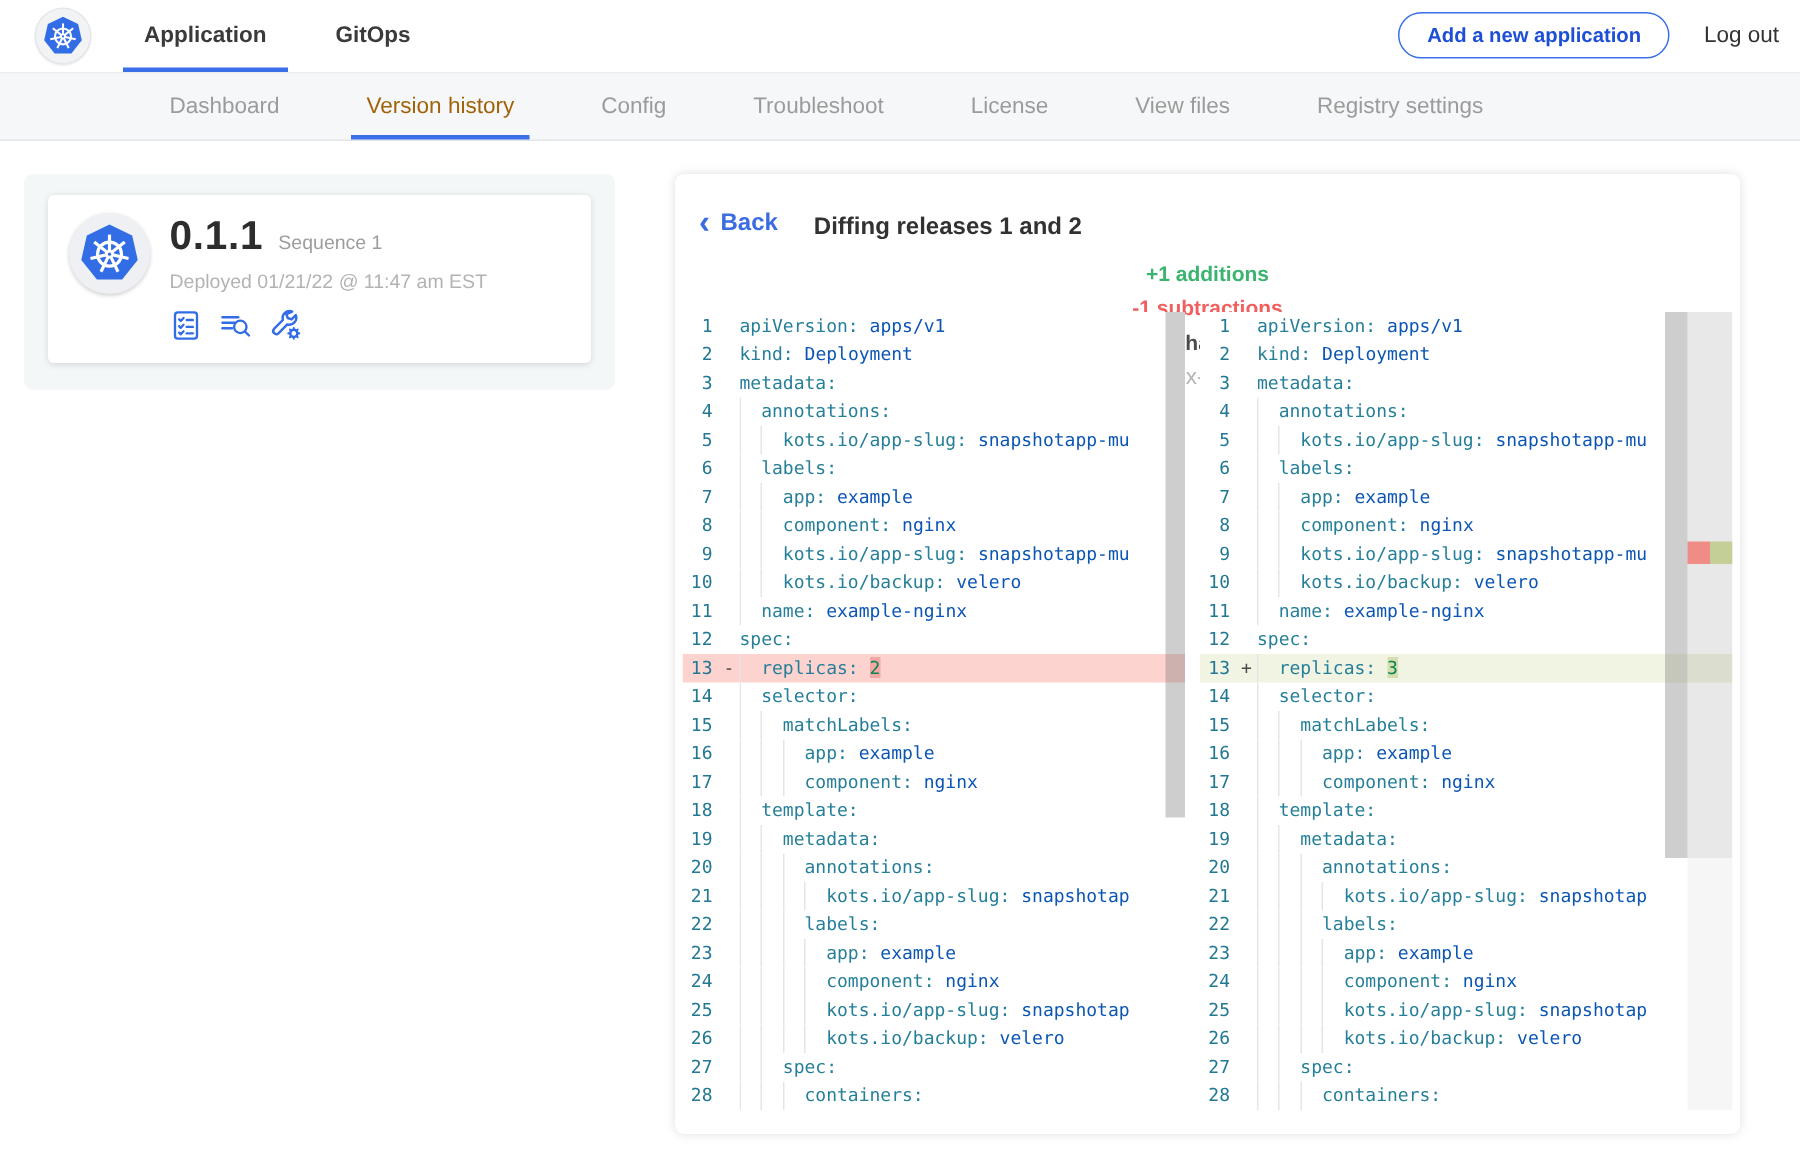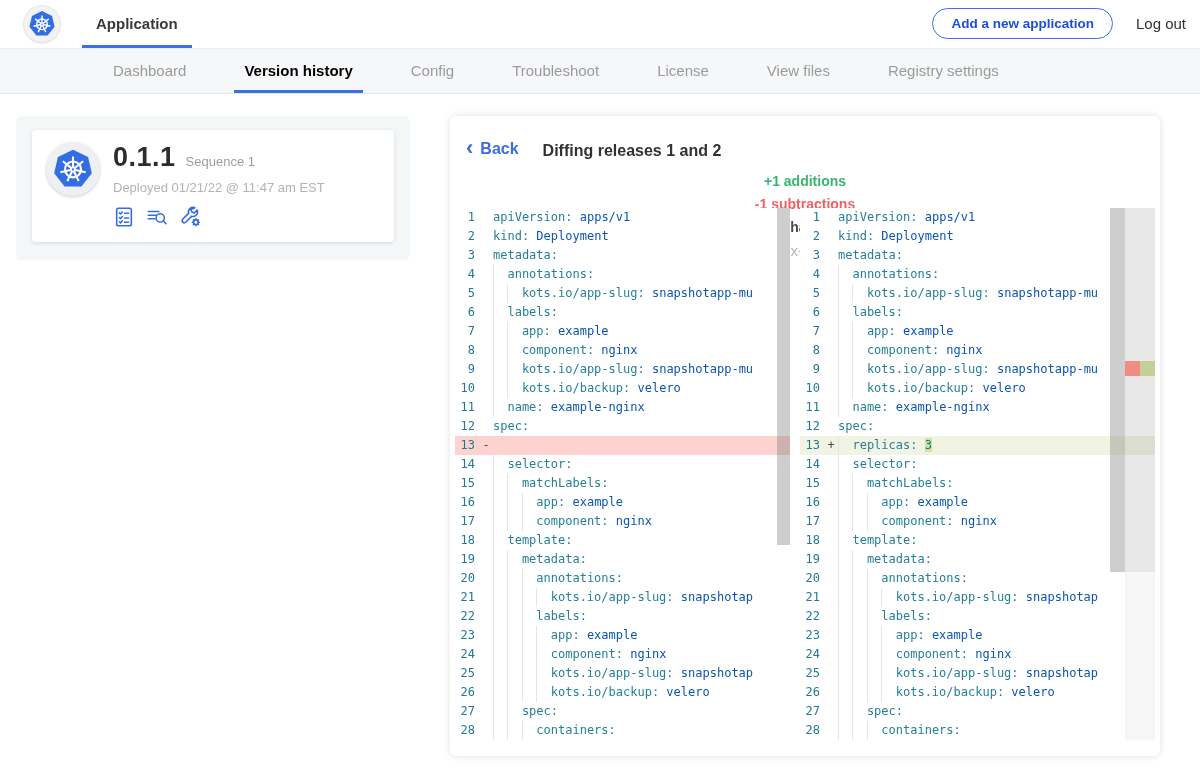--- a/index.html
+++ b/index.html
@@ -26,21 +26,21 @@
   }
   .logout { position:absolute; right:14px; top:0; line-height:48px; font-size:15px; color:#323232; cursor:pointer; }
 
   
   .subnav {
     position:absolute; top:48px; left:0; width:1200px; height:46px; background:#f6f7f9;
     border-top:1px solid #ededef; border-bottom:1px solid #e4e5e7;
     display:flex; gap:38px; padding-left:103px;
   }
   .snav-item { line-height:43px; font-size:15px; color:#9b9b9b; cursor:pointer; padding:0 10px; }
-  .snav-item.active { color:#000000; font-weight:700; box-shadow:inset 0 -3px 0 #3a6fe8; }
+  .snav-item.active { color:#a16207; font-weight:400; box-shadow:inset 0 -3px 0 #3a6fe8; }
 
   
   .deployed-card {
     position:absolute; left:16px; top:116px; width:394px;
     background:#f4f7f8; border-radius:6px; padding:14px 16px 18px;
   }
   .deployed-card h2 { margin:4px 2px 14px; font-size:16px; color:#2e2e2e; }
   .version-box {
     background:#fff; border-radius:4px; box-shadow:0 1px 4px rgba(0,0,0,.12);
     padding:12px 14px 14px; display:flex; gap:13px;
@@ -116,20 +116,21 @@
           <line x1="50" y1="51" x2="19.8" y2="57.9"></line>
         <line x1="50" y1="51" x2="25.8" y2="31.6"></line>
         <circle cx="50" cy="51" r="19" fill="none"></circle>
       </g>
       <circle cx="50" cy="51" r="7" fill="#ffffff"></circle>
       <circle cx="50" cy="51" r="2.6" fill="#326de5"></circle>
     </svg>
   </div>
   <nav class="htabs">
     <div class="htab active">Application</div>
+    <div class="htab">GitOps</div>
   </nav>
   <button class="add-btn">Add a new application</button>
   <div class="logout">Log out</div>
 </header>
 
 <nav class="subnav">
   <div class="snav-item">Dashboard</div>
   <div class="snav-item active">Version history</div>
   <div class="snav-item">Config</div>
   <div class="snav-item">Troubleshoot</div>
@@ -278,20 +279,21 @@
             <span class="code"><span class="ind"></span><span class="k">name:</span> <span class="v">example-nginx</span></span>
           </div>
           <div class="crow">
             <span class="ln">12</span>
             <span class="mk"></span>
             <span class="code"><span class="k">spec:</span></span>
           </div>
           <div class="crow row-removed">
             <span class="ln">13</span>
             <span class="mk">-</span>
+            <span class="code"><span class="ind"></span><span class="k">replicas:</span> <span class="num ic-rem">2</span></span>
           </div>
           <div class="crow">
             <span class="ln">14</span>
             <span class="mk"></span>
             <span class="code"><span class="ind"></span><span class="k">selector:</span></span>
           </div>
           <div class="crow">
             <span class="ln">15</span>
             <span class="mk"></span>
             <span class="code"><span class="ind"></span><span class="ind"></span><span class="k">matchLabels:</span></span>

